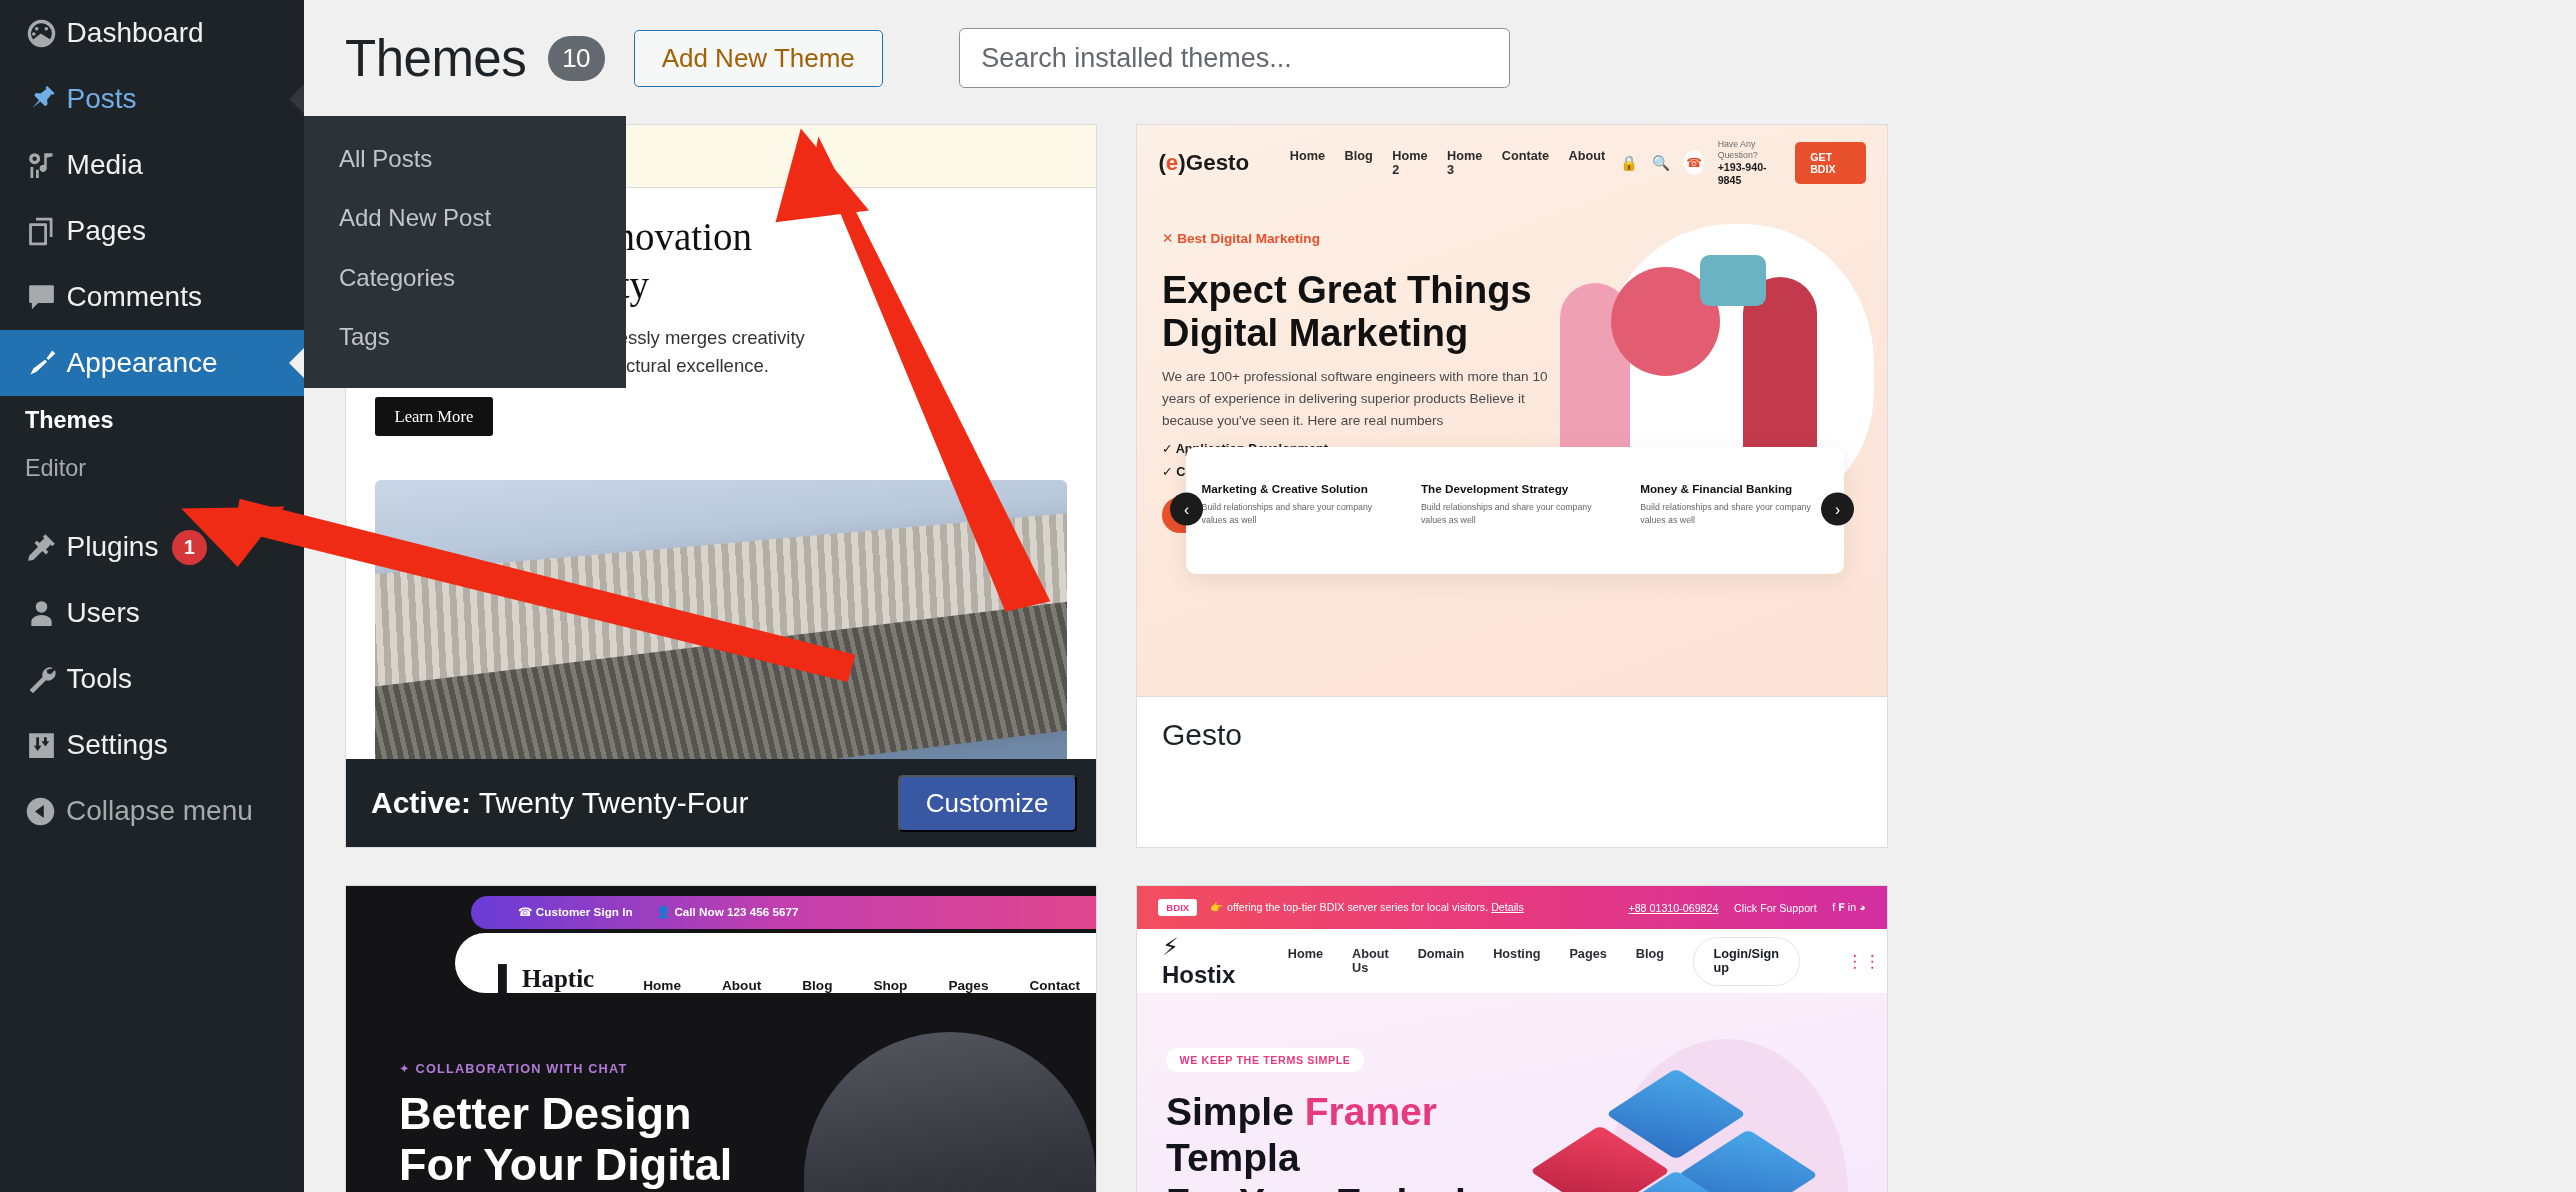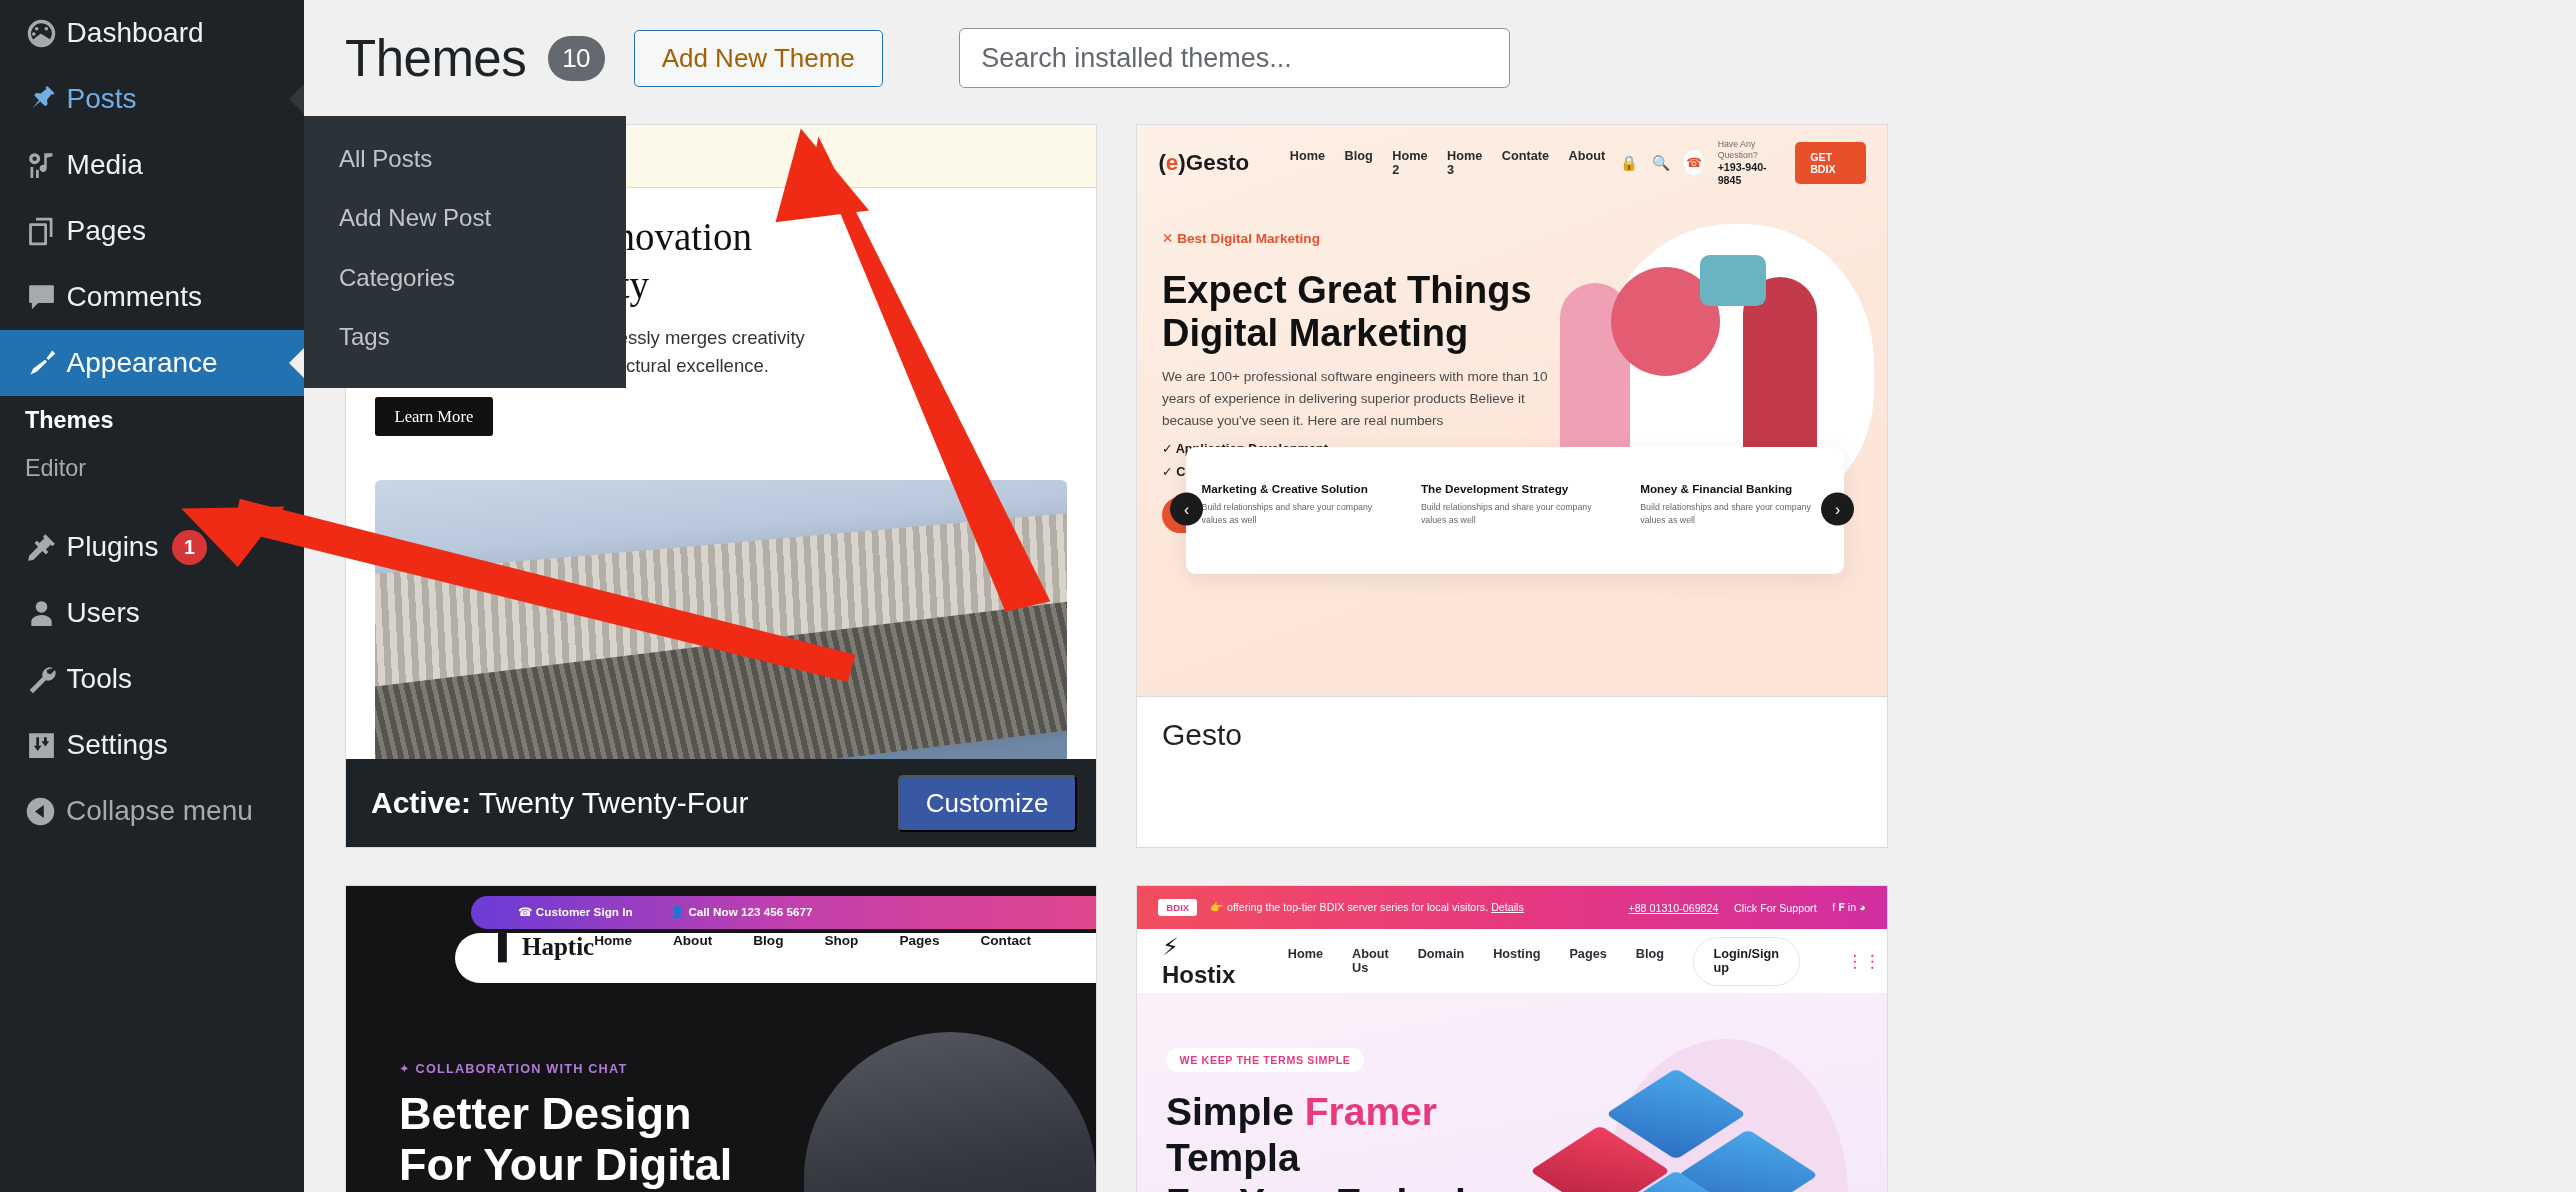--- a/index.html
+++ b/index.html
@@ -236,25 +236,25 @@
   .g-card span { display:block; font-size:8.8px; color:#666; margin-top:5.8px; line-height:1.5; }
   .g-arrowbtn { position:absolute; top:50%; width:33px; height:33px; border-radius:50%;
                 background:#1b1b1b; color:#fff; display:flex; align-items:center;
                 justify-content:center; font-size:15.6px; transform:translateY(-50%); }
 
   
   .haptic { background:#141417; }
   .h-top { position:absolute; left:125px; right:0; top:9.7px; height:33px;
            background:linear-gradient(90deg,#6a3cd6,#c23fae,#e0468d);
            border-radius:17.5px 0 0 17.5px; display:flex; align-items:center;
-           gap:38px; padding-left:47px; }
+           gap:24px; padding-left:47px; }
   .h-top span { font-size:11.7px; color:#fff; font-weight:700; }
-  .h-bar { position:absolute; left:109px; right:0; top:47px; height:50px;
+  .h-bar { position:absolute; left:109px; right:0; top:47px; height:60px;
            background:#fff; border-radius:35px 0 0 35px; display:flex;
-           align-items:flex-start; padding-left:43px; }
+           align-items:flex-end; padding-left:43px; gap:49px; }
   .h-logo { font-size:25px; font-weight:700; color:#15151a;
             font-family:"Liberation Serif",serif; }
   .h-nav { display:flex; gap:41px; }
   .h-nav span { font-size:13.6px; color:#15151a; font-weight:600; }
   .h-hero { position:absolute; left:53px; top:175px; width:419px; }
   .h-kick { font-size:12.7px; letter-spacing:1.2px; color:#b07bd8; font-weight:700; }
   .h-hero h3 { font-size:45px; line-height:1.14; color:#fff; margin-top:11.7px; font-weight:800; }
   .h-photo { position:absolute; right:0; top:146px; width:292px; height:283px;
              border-radius:156px 156px 0 0; overflow:hidden;
              background:linear-gradient(170deg,#55585e,#33363c 50%,#232429); }

